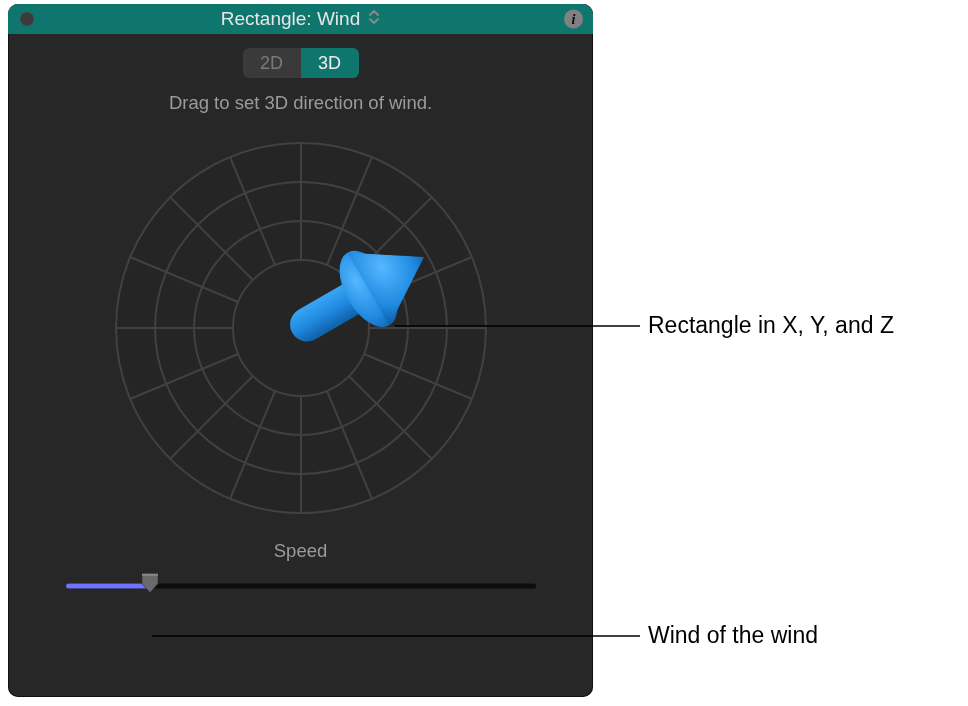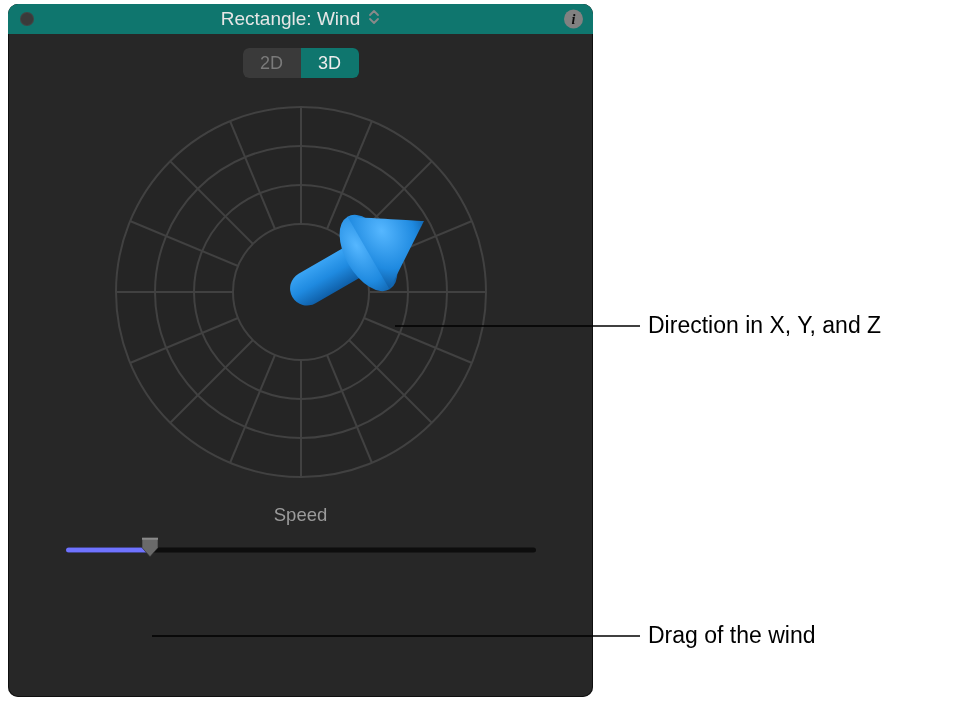--- a/index.html
+++ b/index.html
@@ -196,20 +196,21 @@
       <div class="seg-group">
         <div class="seg-btn inactive">
           <span>2D</span>
         </div>
         <div class="seg-btn active">
           <span>3D</span>
         </div>
       </div>
     </div>
 
+    <div class="hint">Drag to set 3D direction of wind.</div>
 
     <div class="dial-wrap">
       <div class="dial">
         <svg width="380" height="380" viewBox="0 0 380 380">
 
           <circle cx="190" cy="190" r="185" fill="#252525"></circle>
 
           <circle cx="190" cy="190" r="185" fill="none" stroke="#414141" stroke-width="2"></circle>
           <circle cx="190" cy="190" r="146" fill="none" stroke="#414141" stroke-width="2"></circle>
           <circle cx="190" cy="190" r="107" fill="none" stroke="#414141" stroke-width="2"></circle>
@@ -275,16 +276,16 @@
       </div>
     </div>
 
   </div>
 
   <svg width="968" height="706" style="position:absolute;left:0;top:0;pointer-events:none">
     <line x1="395" y1="326" x2="640" y2="326" stroke="#000" stroke-width="1.4"></line>
     <line x1="152" y1="636" x2="640" y2="636" stroke="#000" stroke-width="1.4"></line>
   </svg>
 
-  <div class="callout" style="left:648px; top:312px">Direction in X, Y, and Z</div>
-  <div class="callout" style="left:648px; top:622px">Drag of the wind</div>
+  <div class="callout" style="left:648px; top:312px">Rectangle in X, Y, and Z</div>
+  <div class="callout" style="left:648px; top:622px">Wind of the wind</div>
 
 </div>
 
 </body></html>

